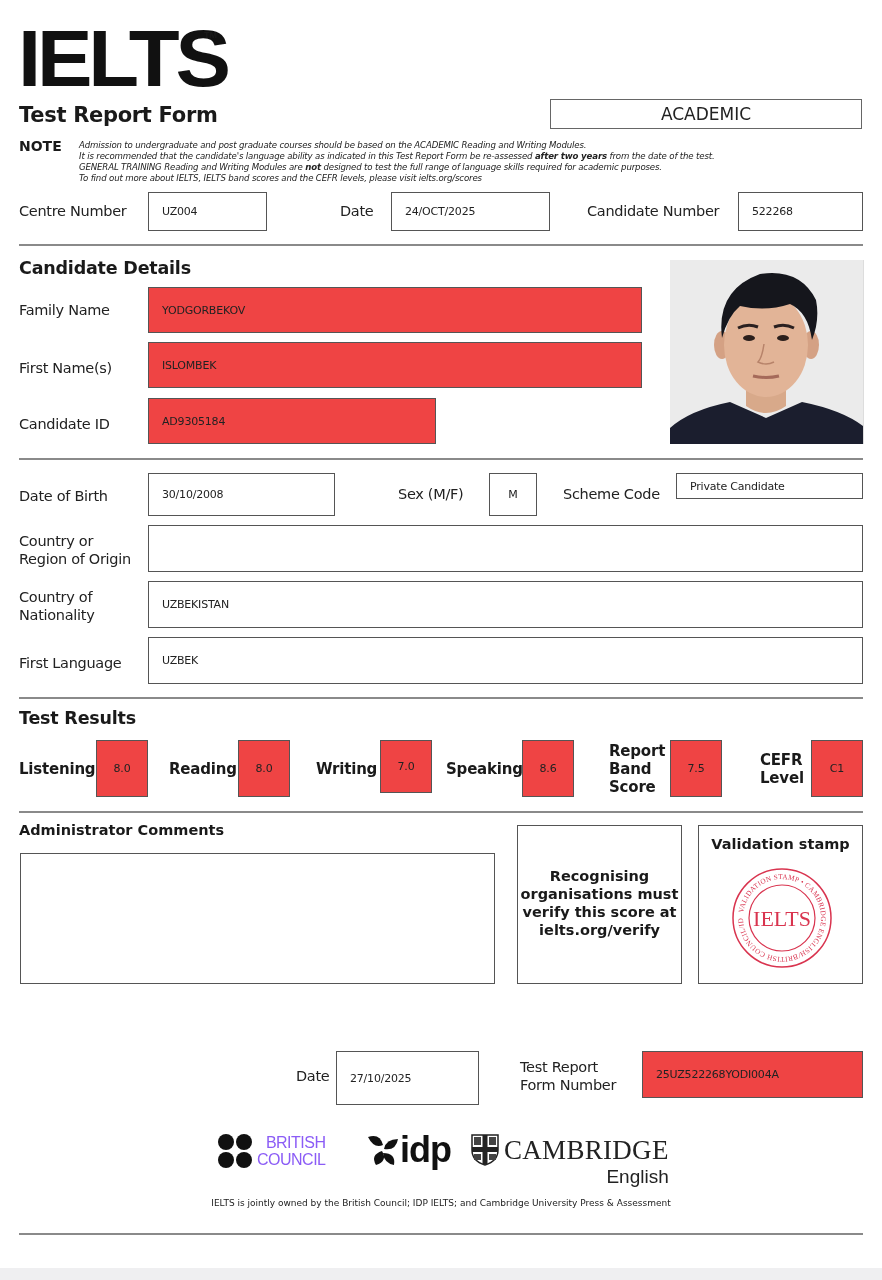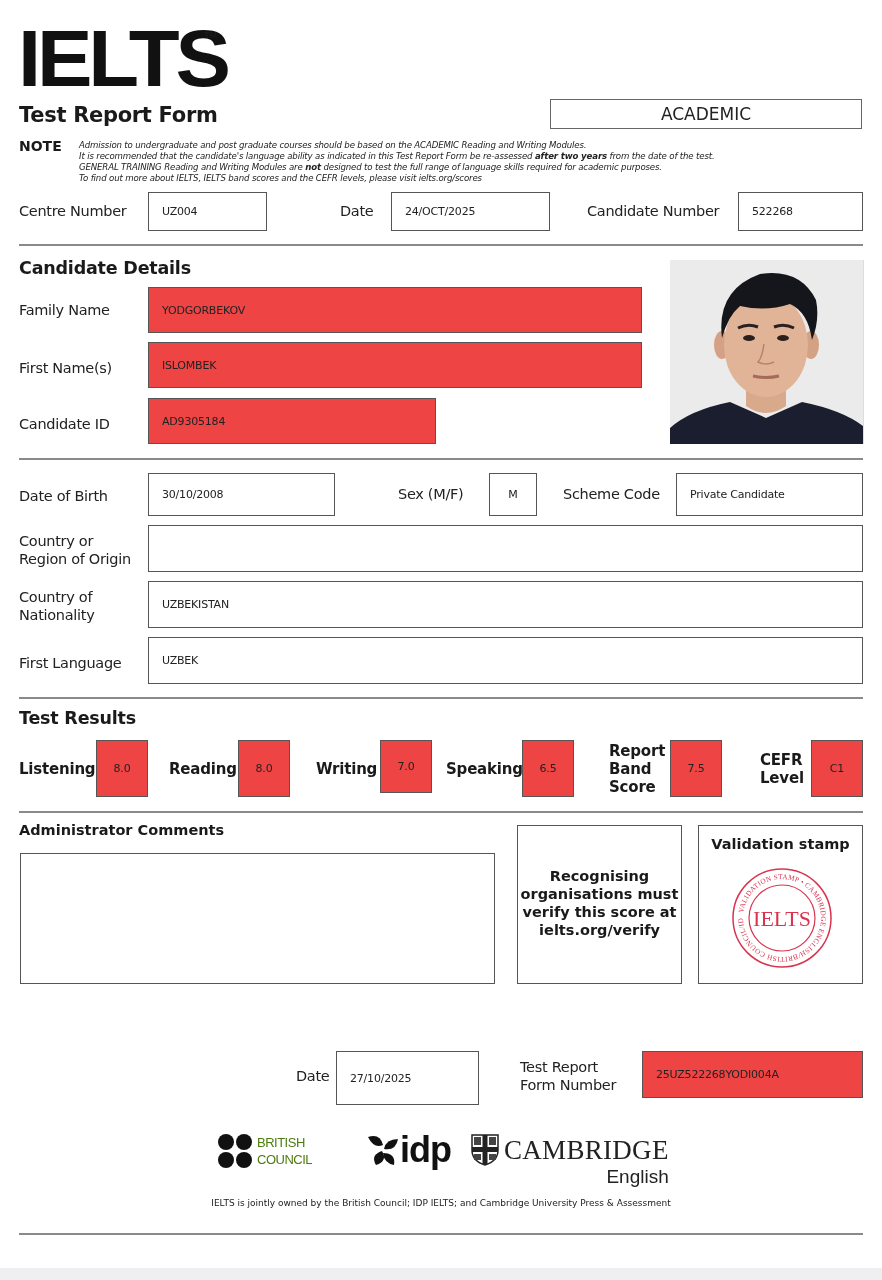--- a/index.html
+++ b/index.html
@@ -25,21 +25,21 @@
   .section { font-size:17.5px; font-weight:700; letter-spacing:-0.2px; }
   .score-lbl { font-size:15px; font-weight:700; line-height:18px; letter-spacing:-0.2px; }
   .photo { left:670px; top:260px; width:193px; height:184px; background:#ececec; overflow:hidden; border-right:1px solid #ddd; }
   .panel { border:1.5px solid #555; box-sizing:border-box; background:#fff; }
   .verify-text { font-size:14.5px; font-weight:700; text-align:center; line-height:18px; }
   .footer-note { left:0; width:882px; top:1198px; text-align:center; font-size:9px; color:#222; }
   .bottom-bar { left:0; top:1268px; width:882px; height:12px; background:#efeff1; }
   .bc-logo { left:218px; top:1134px; display:flex; align-items:center; }
   .bc-dots { display:grid; grid-template-columns:16px 16px; grid-gap:2px; margin-right:5px; }
   .bc-dots span { width:16px; height:16px; border-radius:50%; background:#111; display:block; }
-  .bc-text { font-family:"Liberation Sans", sans-serif; font-size:13px; line-height:17px; font-weight:400; letter-spacing:-0.5px; color:#4d7c0f; }
+  .bc-text { font-family:"Liberation Sans", sans-serif; font-size:16px; line-height:17px; font-weight:400; letter-spacing:-0.5px; color:#8b5cf6;text-align:right; }
   .idp-logo { left:366px; top:1132px; display:flex; align-items:center; }
   .idp-text { font-family:"Liberation Sans", sans-serif; font-size:36px; font-weight:700; letter-spacing:-1px; color:#111; line-height:36px; }
   .cam-logo { left:471px; top:1134px; }
   .cam-text { font-family:"Liberation Serif", serif; font-size:27px; color:#222; line-height:28px; letter-spacing:0.3px; }
   .cam-sub { font-family:"Liberation Sans", sans-serif; font-size:19px; color:#222; text-align:right; line-height:22px; }
 </style>
 </head>
 <body>
 
 <div class="abs logo">IELTS</div>
@@ -102,21 +102,21 @@
   </svg>
 </div>
 
 <div class="abs hr" style="top:458px;"></div>
 
 <div class="abs lbl" style="left:19px;top:487px;">Date of Birth</div>
 <div class="abs box" style="left:148px;top:473px;width:187px;height:43px;">30/10/2008</div>
 <div class="abs lbl" style="left:398px;top:485px;">Sex (M/F)</div>
 <div class="abs box center" style="left:489px;top:473px;width:48px;height:43px;">M</div>
 <div class="abs lbl" style="left:563px;top:485px;">Scheme Code</div>
-<div class="abs box" style="left:676px;top:473px;width:187px;height:43px;">Private Candidate</div>
+<div class="abs box" style="left:676px;top:473px;width:187px;height:26px;">Private Candidate</div>
 
 <div class="abs lbl" style="left:19px;top:532px;">
   <div>Country or</div>
   <div>Region of Origin</div>
 </div>
 <div class="abs box" style="left:148px;top:525px;width:715px;height:47px;"></div>
 
 <div class="abs lbl" style="left:19px;top:588px;">
   <div>Country of</div>
   <div>Nationality</div>
@@ -133,21 +133,21 @@
 <div class="abs score-lbl" style="left:19px;top:760px;">Listening</div>
 <div class="abs box gray center" style="left:96px;top:740px;width:52px;height:57px;">8.0</div>
 
 <div class="abs score-lbl" style="left:169px;top:760px;">Reading</div>
 <div class="abs box gray center" style="left:238px;top:740px;width:52px;height:57px;">8.0</div>
 
 <div class="abs score-lbl" style="left:316px;top:760px;">Writing</div>
 <div class="abs box gray center" style="left:380px;top:740px;width:52px;height:53px;">7.0</div>
 
 <div class="abs score-lbl" style="left:446px;top:760px;">Speaking</div>
-<div class="abs box gray center" style="left:522px;top:740px;width:52px;height:57px;">6.5</div>
+<div class="abs box gray center" style="left:522px;top:740px;width:52px;height:57px;">8.6</div>
 
 <div class="abs score-lbl" style="left:609px;top:742px;">
   <div>Report</div>
   <div>Band</div>
   <div>Score</div>
 </div>
 <div class="abs box gray center" style="left:670px;top:740px;width:52px;height:57px;">7.5</div>
 
 <div class="abs score-lbl" style="left:760px;top:751px;">
   <div>CEFR</div>

